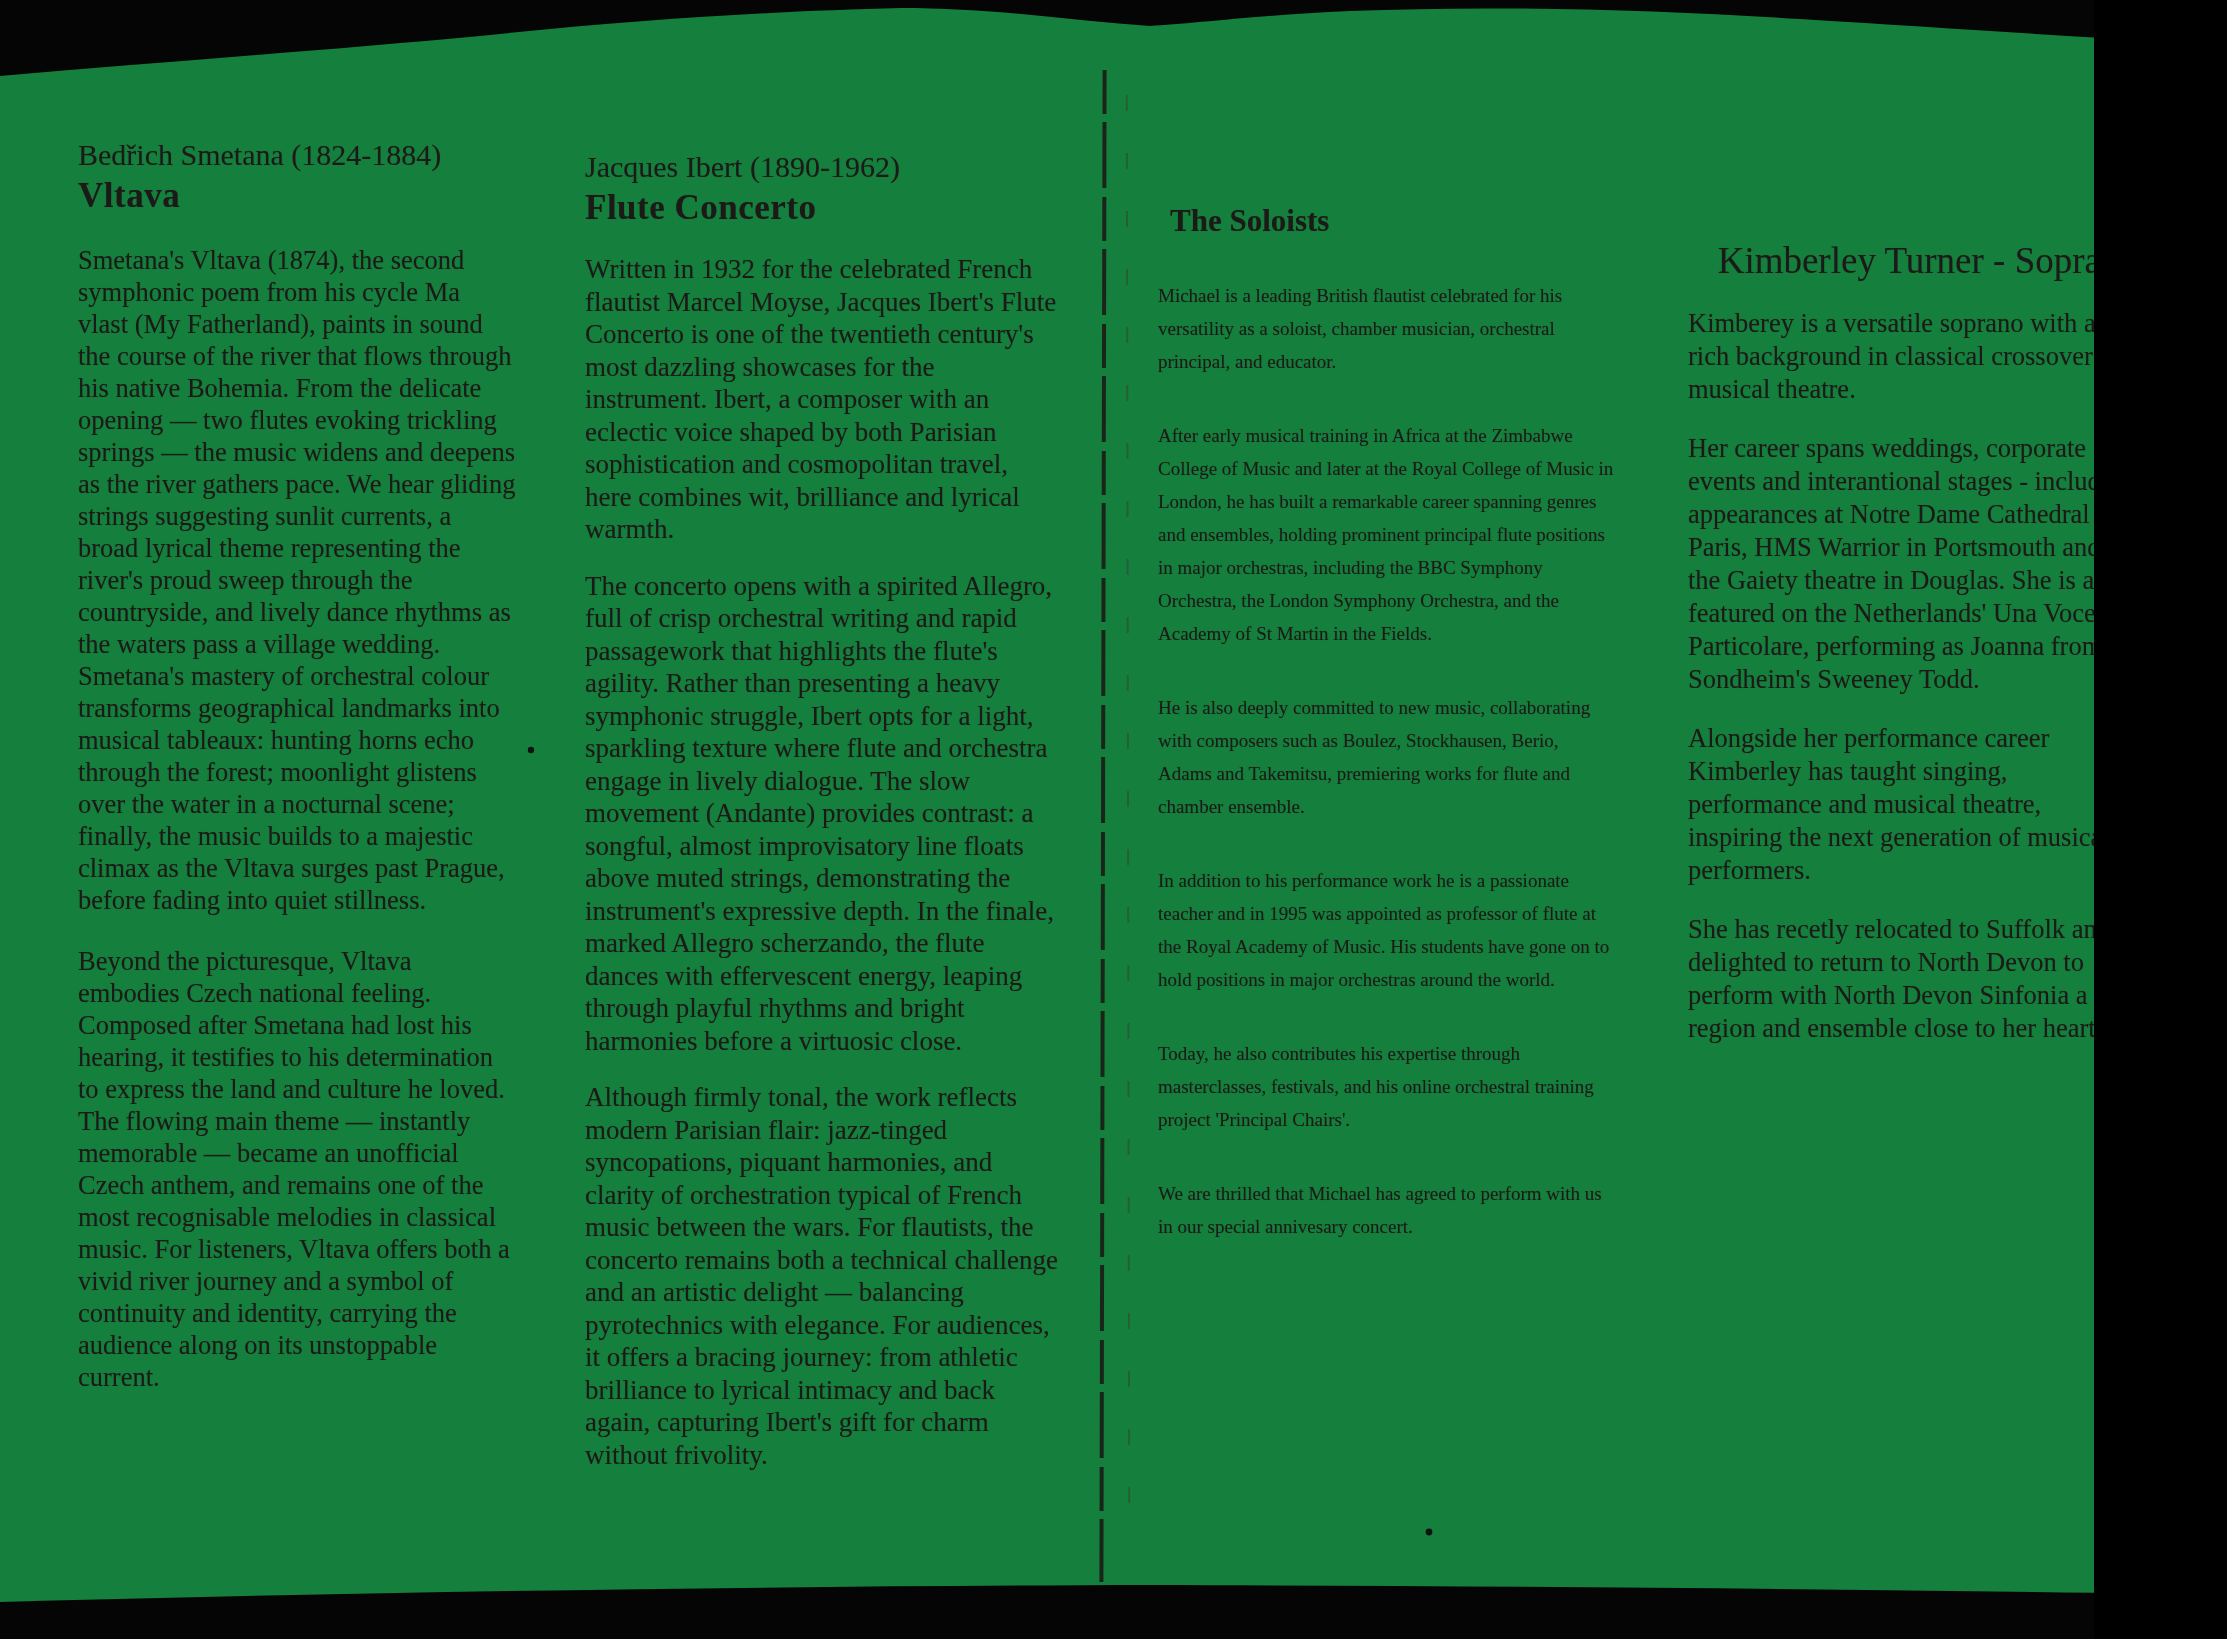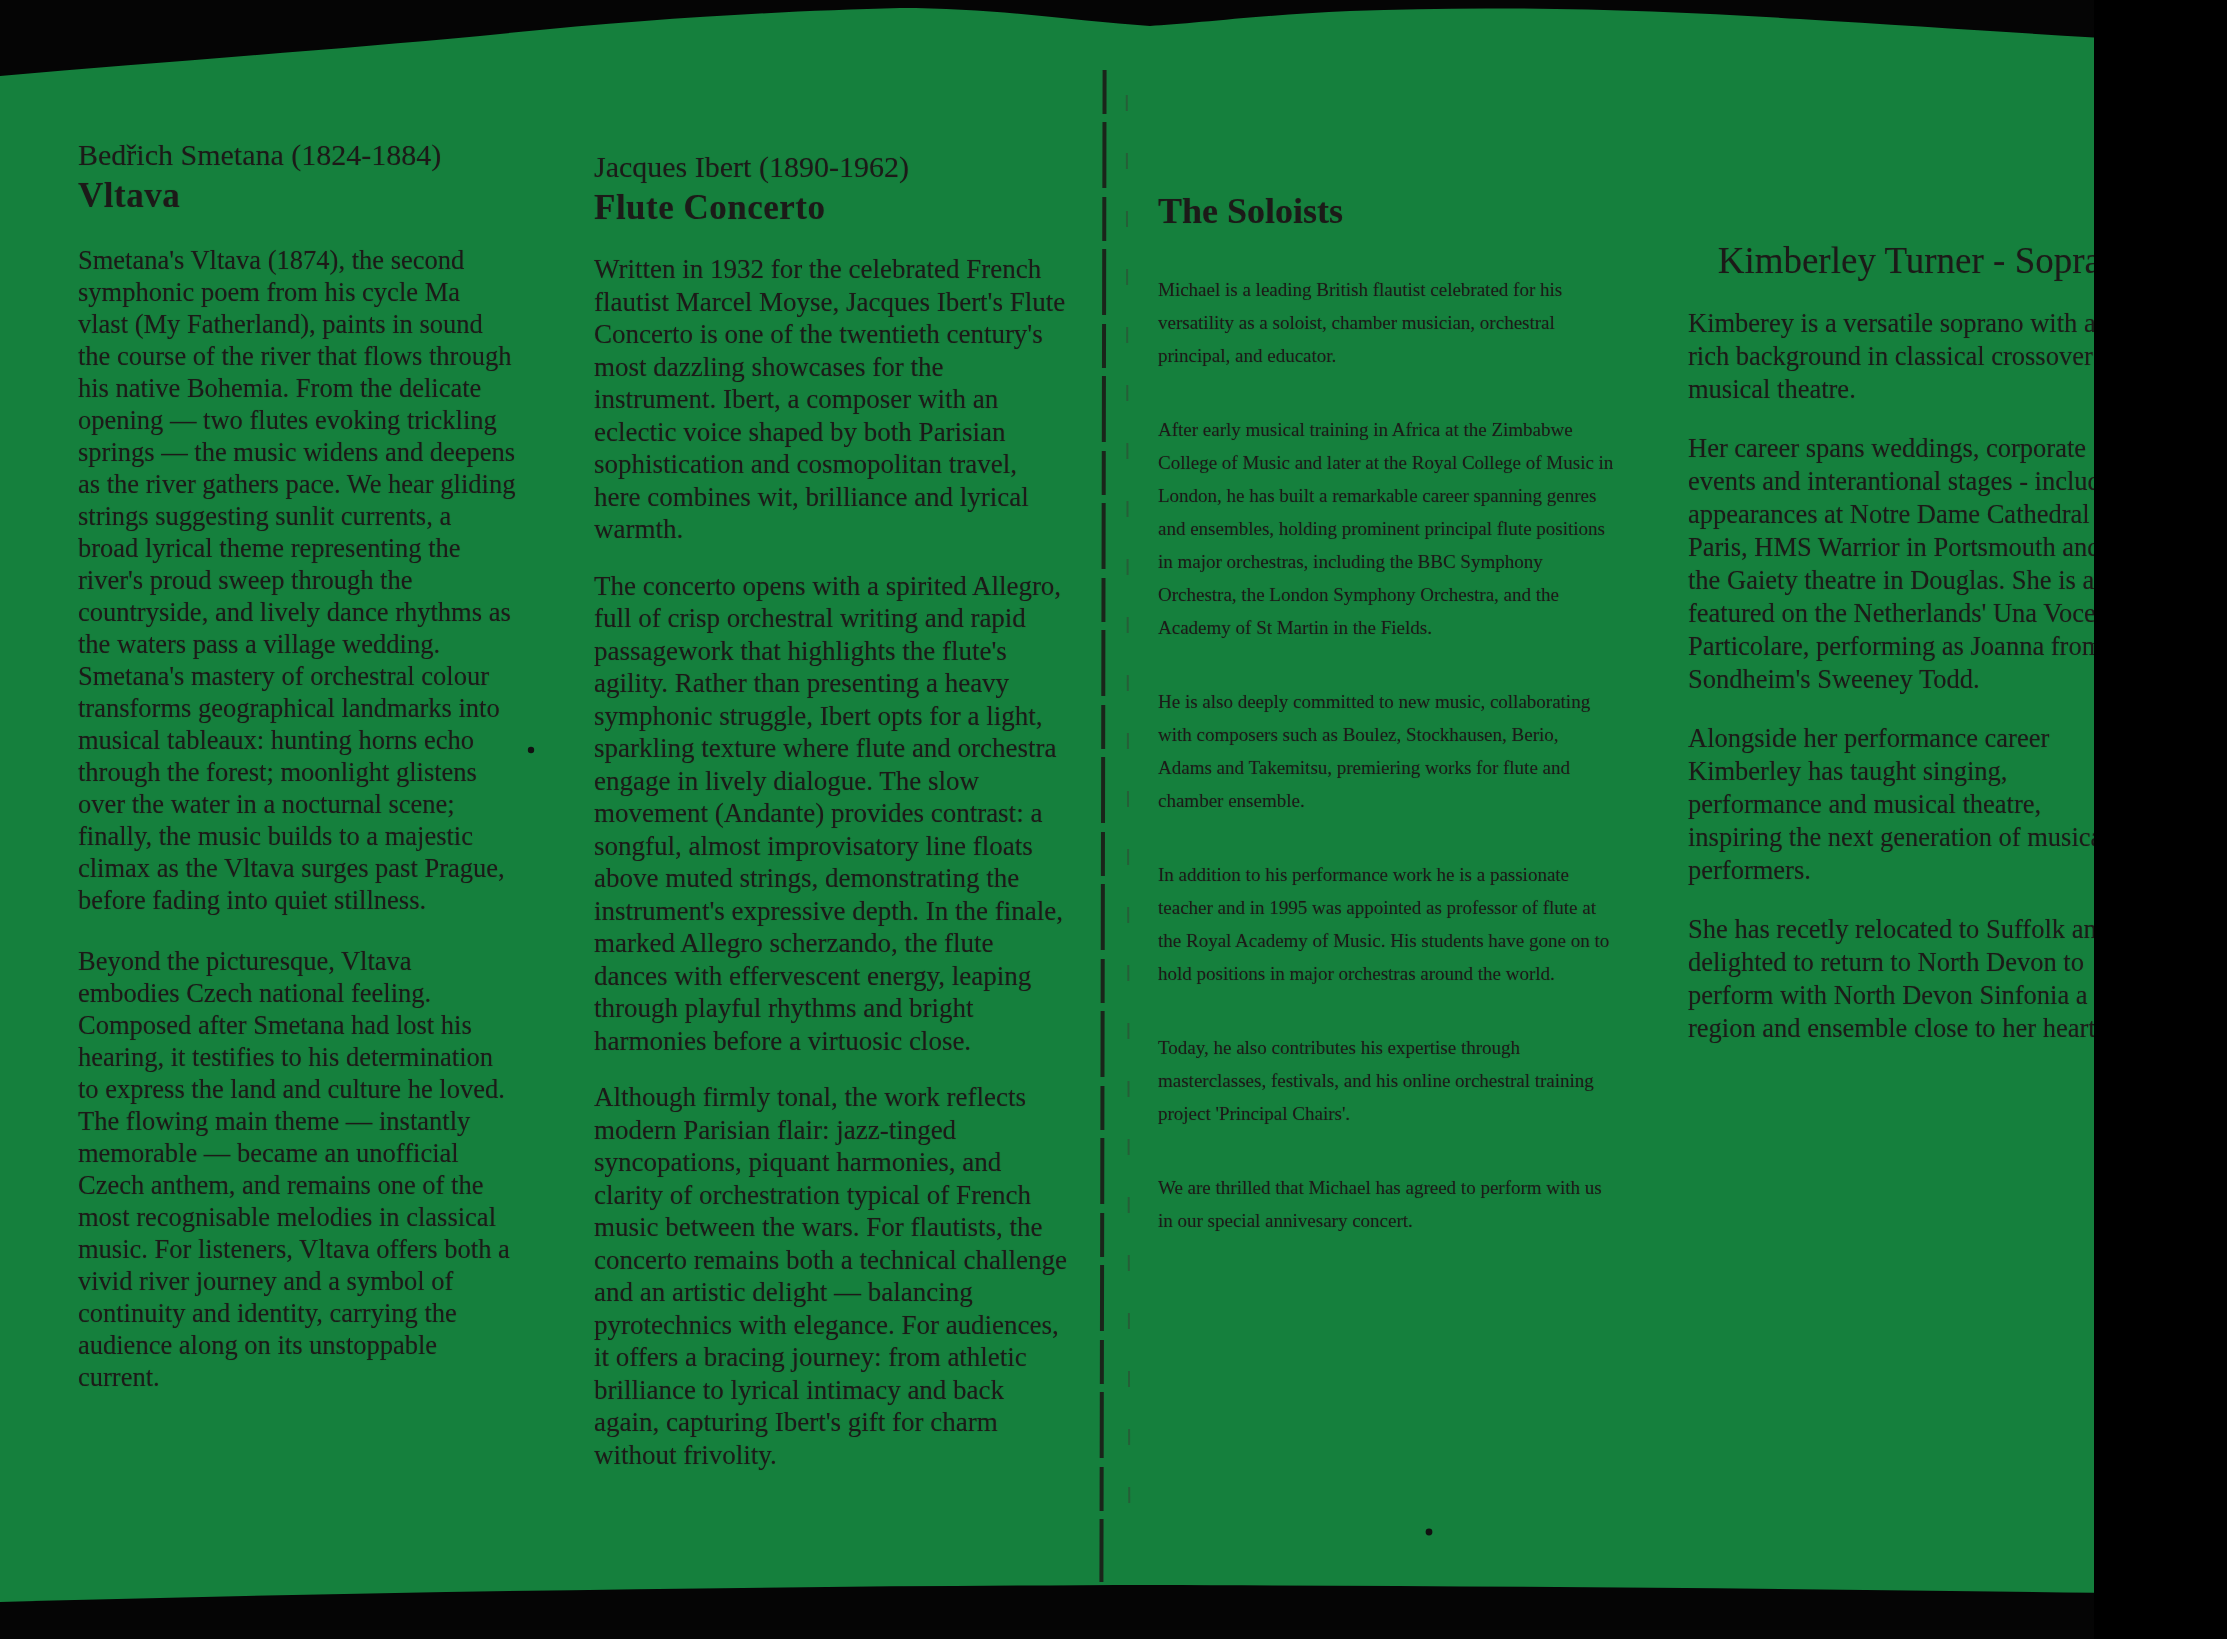--- a/index.html
+++ b/index.html
@@ -20,30 +20,30 @@
   .composer-heading{
     font-weight:400;font-size:30px;line-height:1.15;margin:0 0 4px 0;
     text-shadow:0 0 1px rgba(35,28,22,.3);
   }
   .work-title{
     font-weight:700;font-size:35px;line-height:1.1;margin:0 0 26px 0;
     letter-spacing:.5px;
     text-shadow:0 0 1px rgba(35,28,22,.3);
   }
   .soloists-heading{
-    font-weight:700;font-size:36px;line-height:1.1;margin:0;
+    font-weight:700;font-size:31px;line-height:1.1;margin:12px;
     text-shadow:0 0 1px rgba(35,28,22,.3);
   }
   .soloist-name{
     font-weight:400;font-size:37px;line-height:1.15;margin:2px 0 26px 0;
     text-shadow:0 0 1px rgba(35,28,22,.3);
   }
   .col1{left:78px;top:138px;width:438px;}
   .col1 p{font-size:26.5px;line-height:32px;margin-top:29px;}
-  .col2{left:585px;top:150px;width:474px;margin-left:9px;}
+  .col2{left:585px;top:150px;width:474px;}
   .col2 p{font-size:27px;line-height:32.5px;}
   .col3{left:1158px;top:192px;width:456px;}
   .col3 p{font-size:19px;line-height:33px;margin-bottom:26px;margin-top:41px;}
   .col4{left:1688px;top:238px;width:450px;}
   .col4 p{font-size:26.5px;line-height:33px;margin-bottom:26px;}
   .col4 .soloist-name{margin-bottom:24px;text-align:right;}
   .fold{
     position:absolute;left:1101px;top:70px;width:4px;height:1512px;
     background:repeating-linear-gradient(to bottom,
       #1b1916 0px,#1b1916 44px,rgba(27,25,22,0) 44px,rgba(27,25,22,0) 52px,

